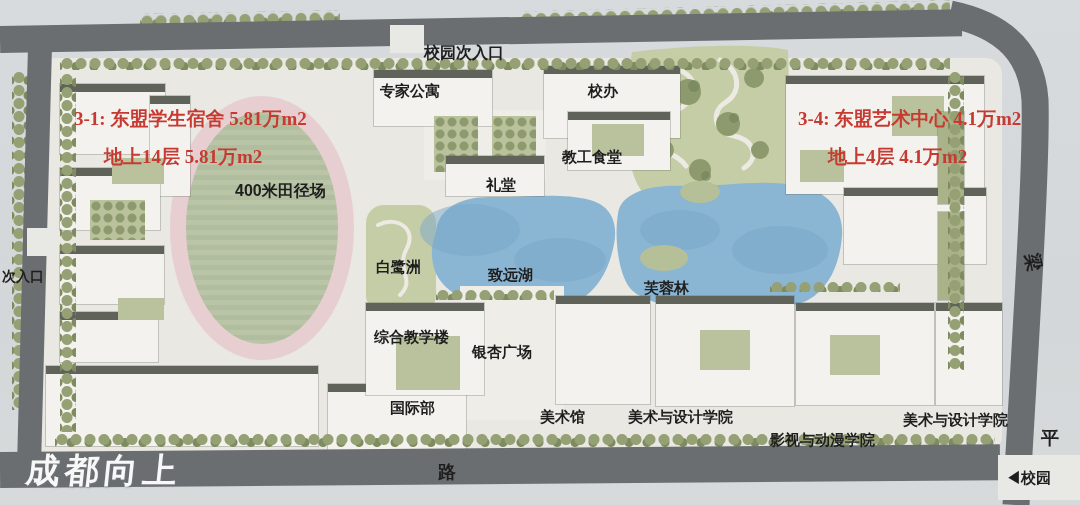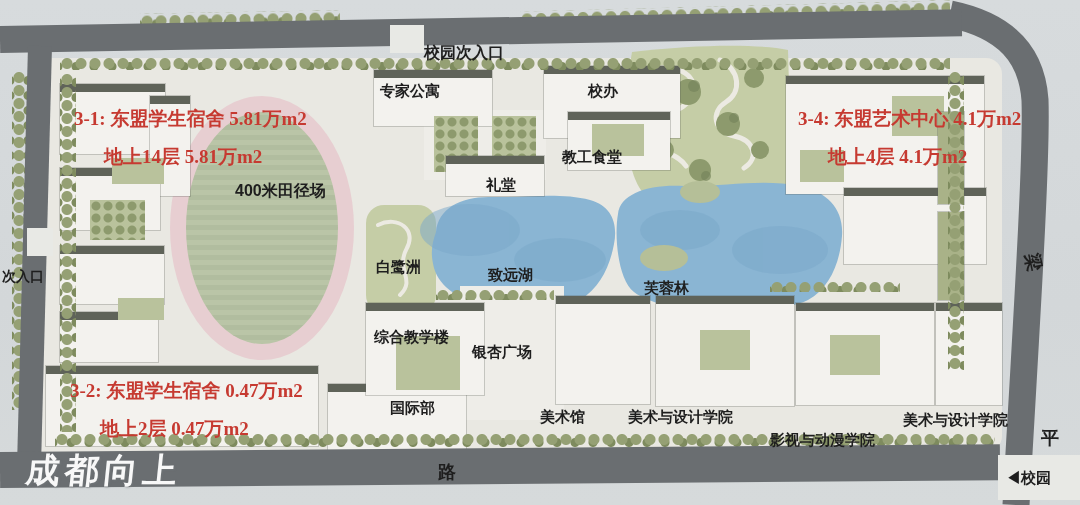--- a/index.html
+++ b/index.html
@@ -165,19 +165,15 @@
   <div class="lbl" style="left:1006px;top:469px;font-size:15px;">◀校园</div>
 
   <div class="red" style="left:74px;top:100px;">
     <span class="l1">3-1: 东盟学生宿舍  5.81万m2</span>
     <span class="l2">地上14层    5.81万m2</span>
   </div>
   <div class="red" style="left:798px;top:100px;">
     <span class="l1">3-4: 东盟艺术中心  4.1万m2</span>
     <span class="l2">地上4层    4.1万m2</span>
   </div>
-  <div class="red" style="left:70px;top:372px;">
-    <span class="l1">3-2: 东盟学生宿舍  0.47万m2</span>
-    <span class="l2">地上2层    0.47万m2</span>
-  </div>
 
   <div id="watermark">成都向上</div>
 </div>
 
 </body></html>

